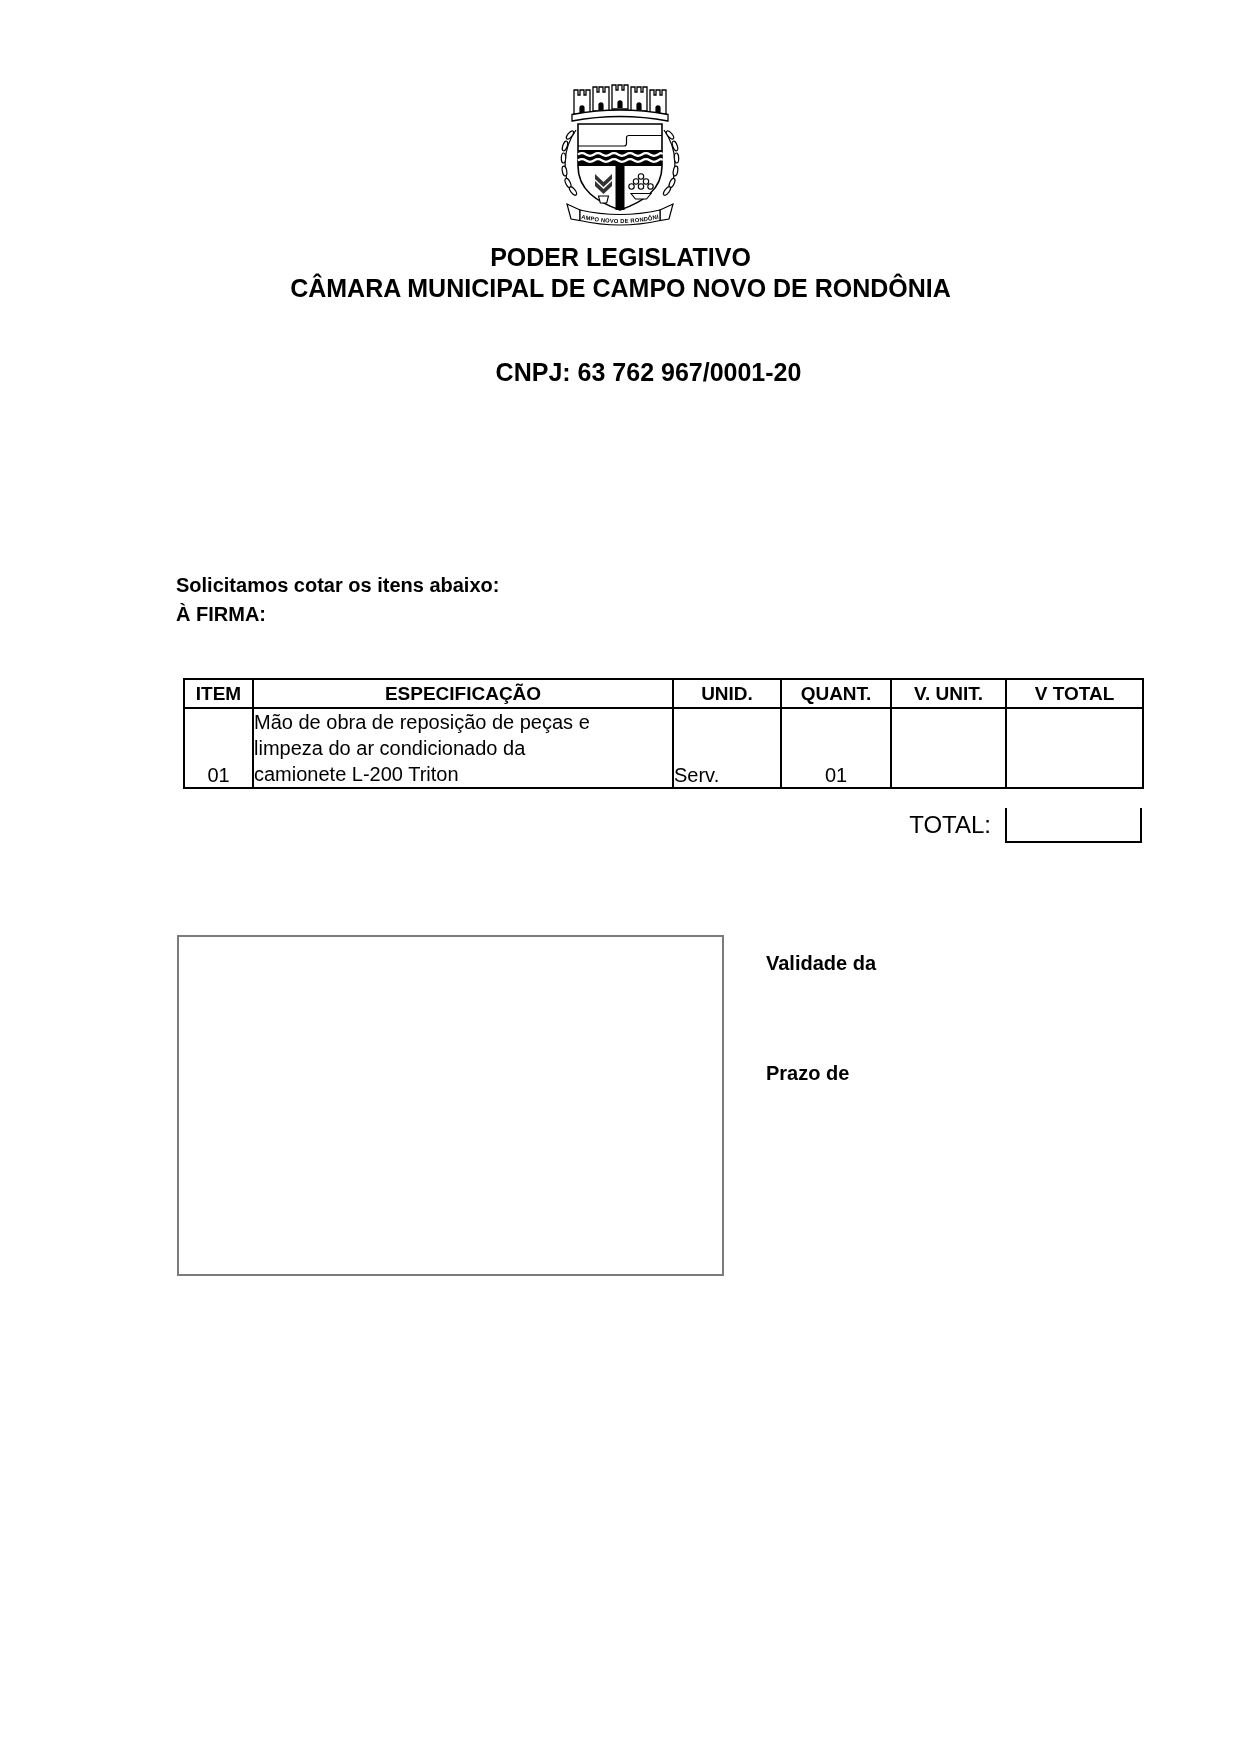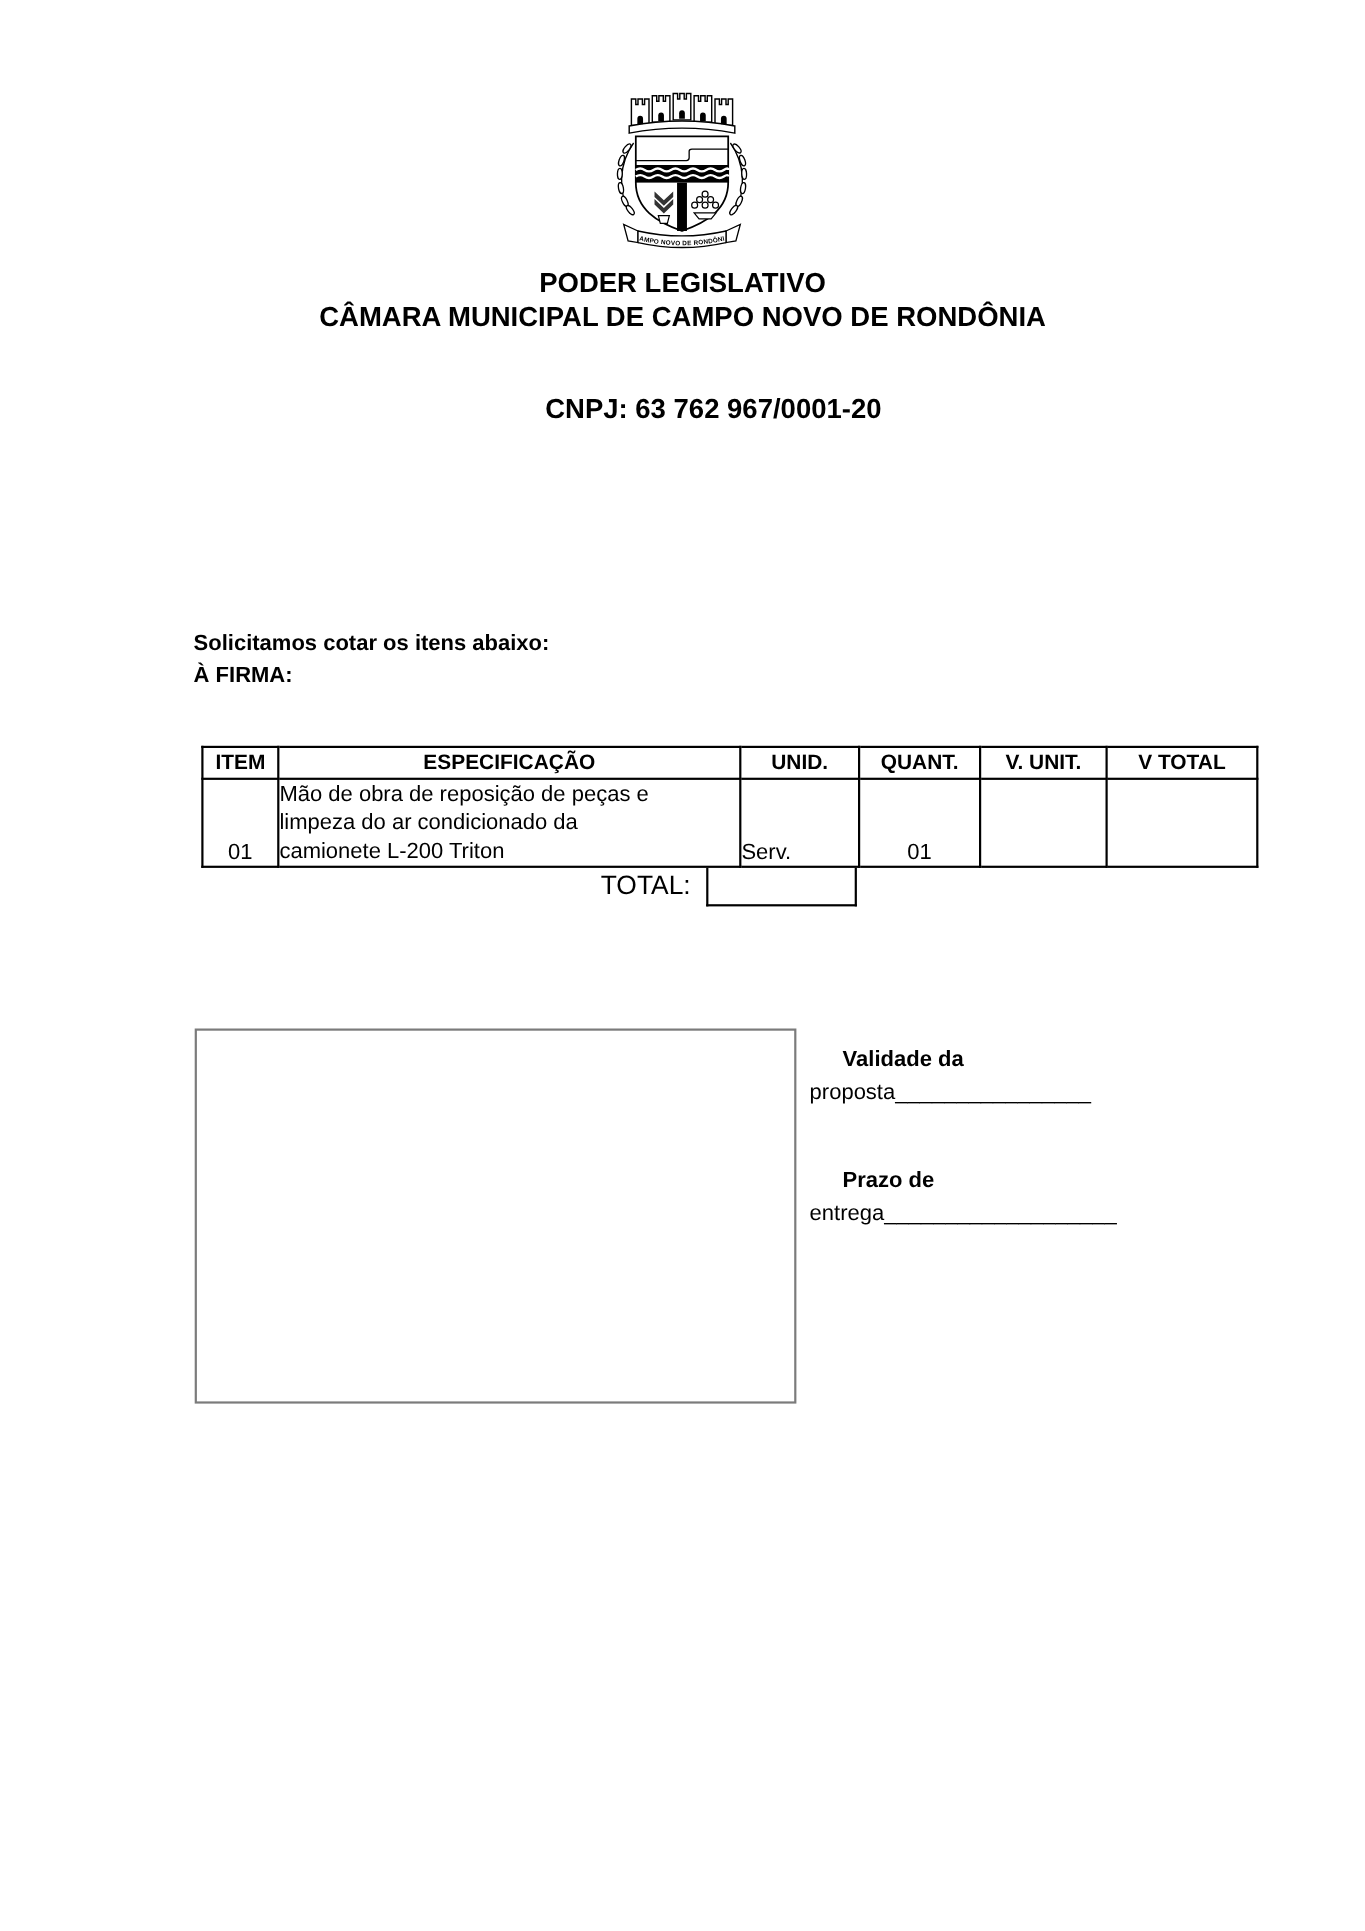--- a/index.html
+++ b/index.html
@@ -21,21 +21,21 @@
   .firma-block{position:absolute;left:176px;top:571px;font-size:20px;font-weight:bold;line-height:29px;}
   .table-wrap{position:absolute;left:183px;top:678px;width:959px;}
   table.quote{border-collapse:collapse;table-layout:fixed;width:959px;}
   table.quote th,table.quote td{border:2px solid #000;padding:0;box-sizing:border-box;}
   table.quote th{font-size:19px;font-weight:bold;text-align:center;height:29px;line-height:25px;}
   table.quote td{font-size:20px;vertical-align:bottom;}
   td.c-item{text-align:center;padding-bottom:2px;}
   td.c-espec{vertical-align:top;padding:2px 4px 2px 7px;line-height:26px;}
   td.c-unid{text-align:left;padding:0 0 2px 6px;}
   td.c-quant{text-align:center;padding-bottom:2px;}
-  .total-row{display:flex;justify-content:center;align-items:stretch;}
+  .total-row{display:flex;justify-content:flex-end;align-items:stretch;margin-top:19px;}
   .total-label{font-size:24px;line-height:34px;padding-right:14px;}
   .total-cell{width:137px;height:35px;border:2px solid #000;border-top:none;box-sizing:border-box;font-size:20px;}
   .details-box{position:absolute;left:177px;top:935px;width:547px;height:341px;border:2px solid #7b7b7b;box-sizing:border-box;background:#fff;}
   .field-block{position:absolute;left:736px;width:312px;font-size:20px;line-height:30px;}
   .fb-validade{top:948px;}
   .fb-prazo{top:1058px;}
   .field-line1{padding-left:30px;font-weight:bold;}
 </style>
 </head>
 <body>
@@ -162,20 +162,18 @@
     <div class="total-row">
       <div class="total-label">TOTAL:</div>
       <div class="total-cell"></div>
     </div>
   </div>
 
   <div class="details-box"></div>
 
   <div class="field-block fb-validade">
     <div class="field-line1">Validade da</div>
-    <div>proposta________________</div>
   </div>
   <div class="field-block fb-prazo">
     <div class="field-line1">Prazo de</div>
-    <div>entrega___________________</div>
   </div>
 
 </div>
 
 </body></html>

